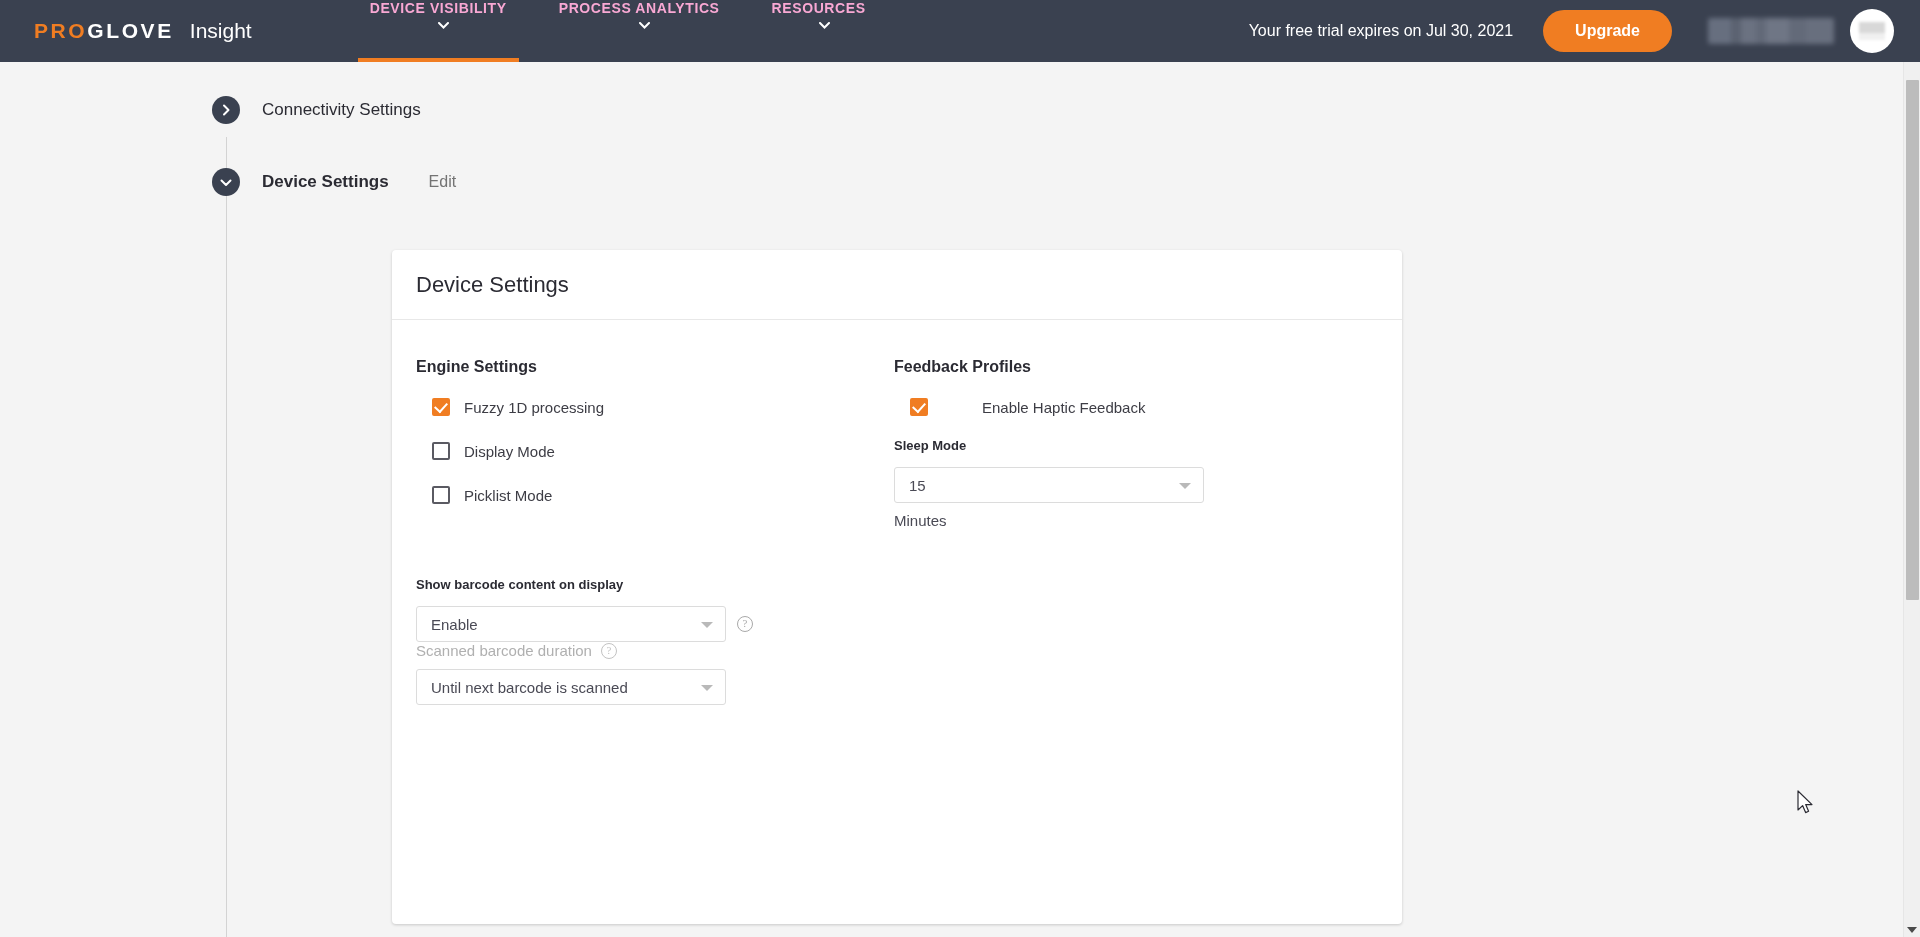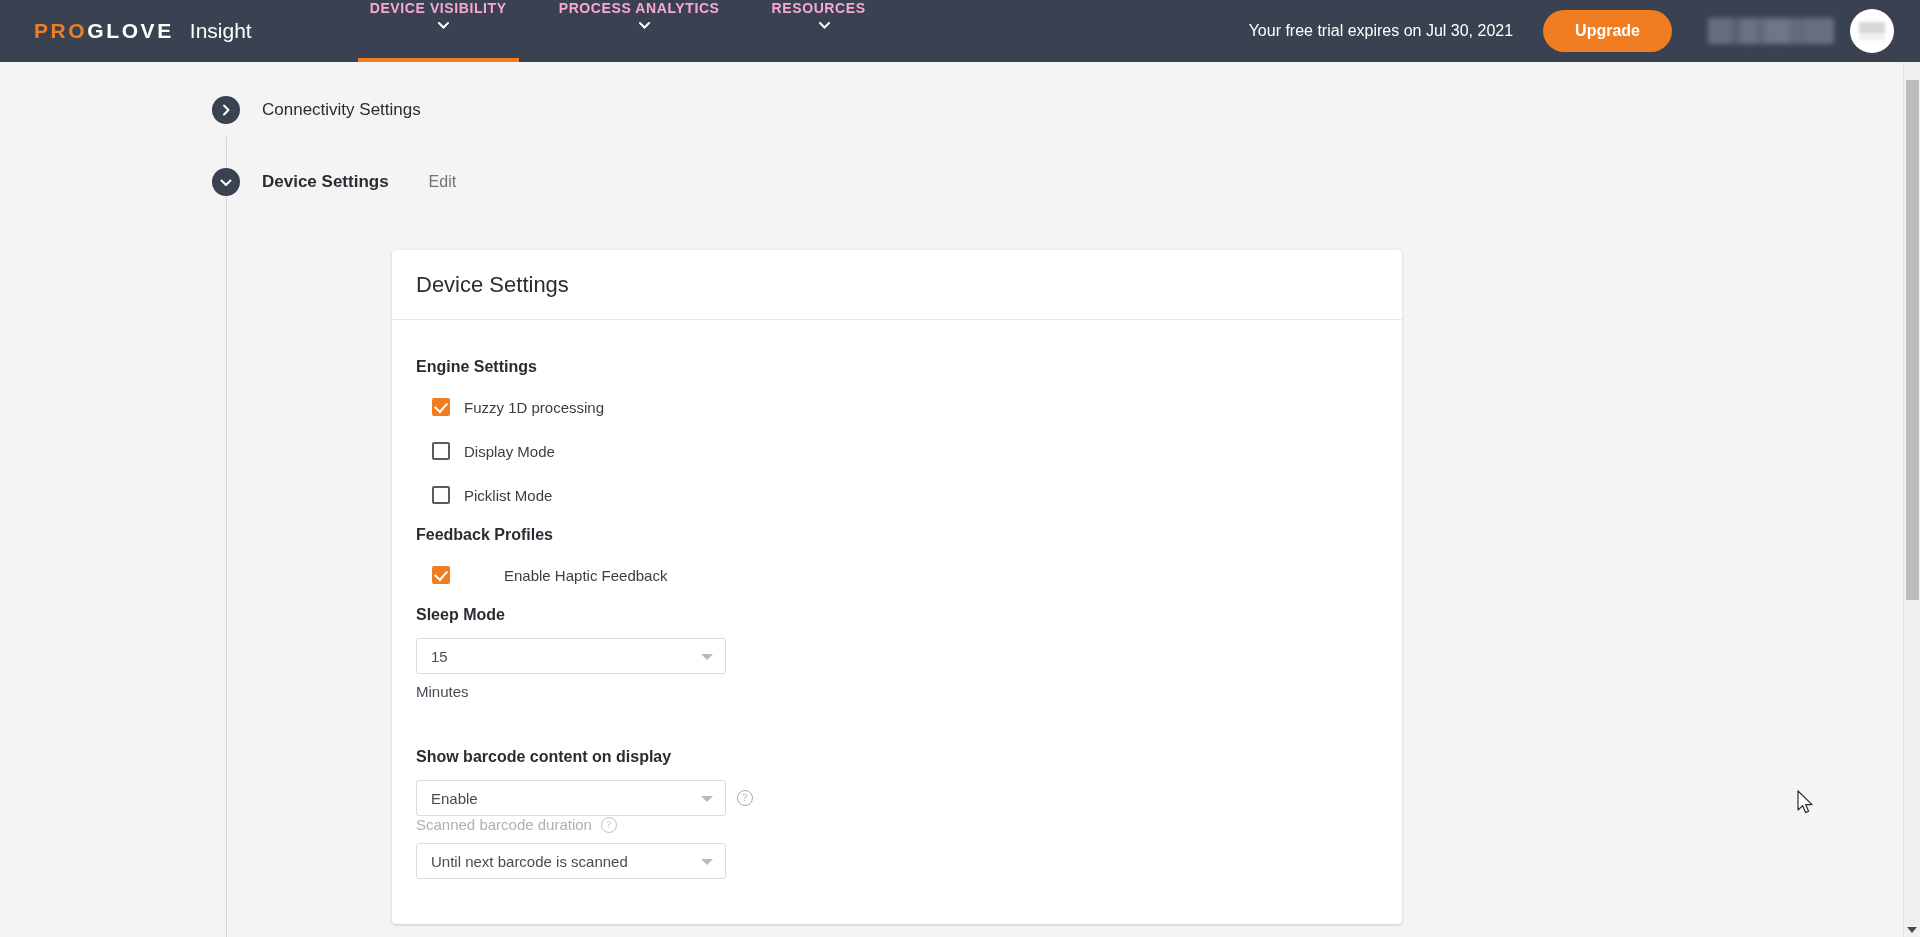--- a/index.html
+++ b/index.html
@@ -196,21 +196,20 @@
   .card-title {
     font-size: 22px;
     color: #2b2b33;
   }
   .card-body {
     position: relative;
     padding: 38px 24px 0 24px;
   }
   .cols {
     display: flex;
-    flex-direction: column;
   }
   .col-left { width: 478px; }
   .col-right { width: 420px; }
 
   .group-title {
     font-size: 16px;
     font-weight: bold;
     color: #2b2b33;
     margin-bottom: 18px;
   }
@@ -275,21 +274,21 @@
     border-left: 6px solid transparent;
     border-right: 6px solid transparent;
     border-top: 6px solid #b9b9b9;
   }
   .hint {
     font-size: 15px;
     color: #4a4a55;
     margin-top: 9px;
   }
   .sub-title {
-    font-size: 16px;
+    font-size: 13px;
     font-weight: bold;
     color: #2b2b33;
     margin-bottom: 14px;
   }
   .sub-label-muted {
     font-size: 15px;
     color: #b0b0b0;
     margin-bottom: 10px;
     display: flex;
     align-items: center;

